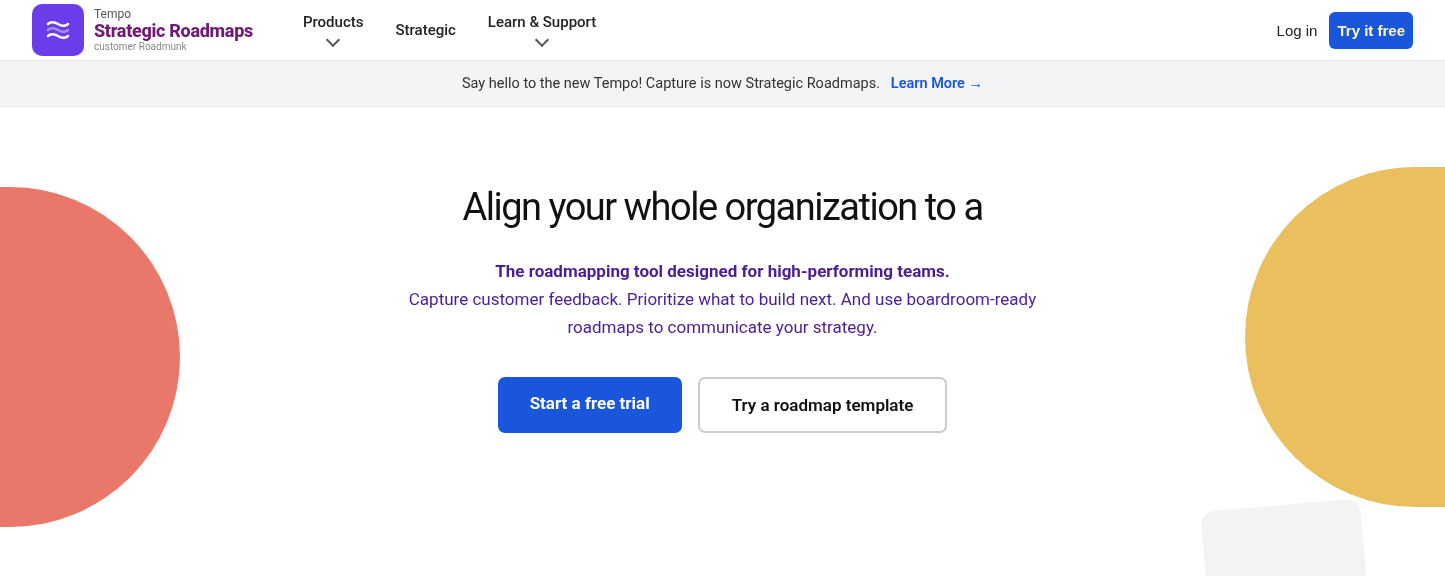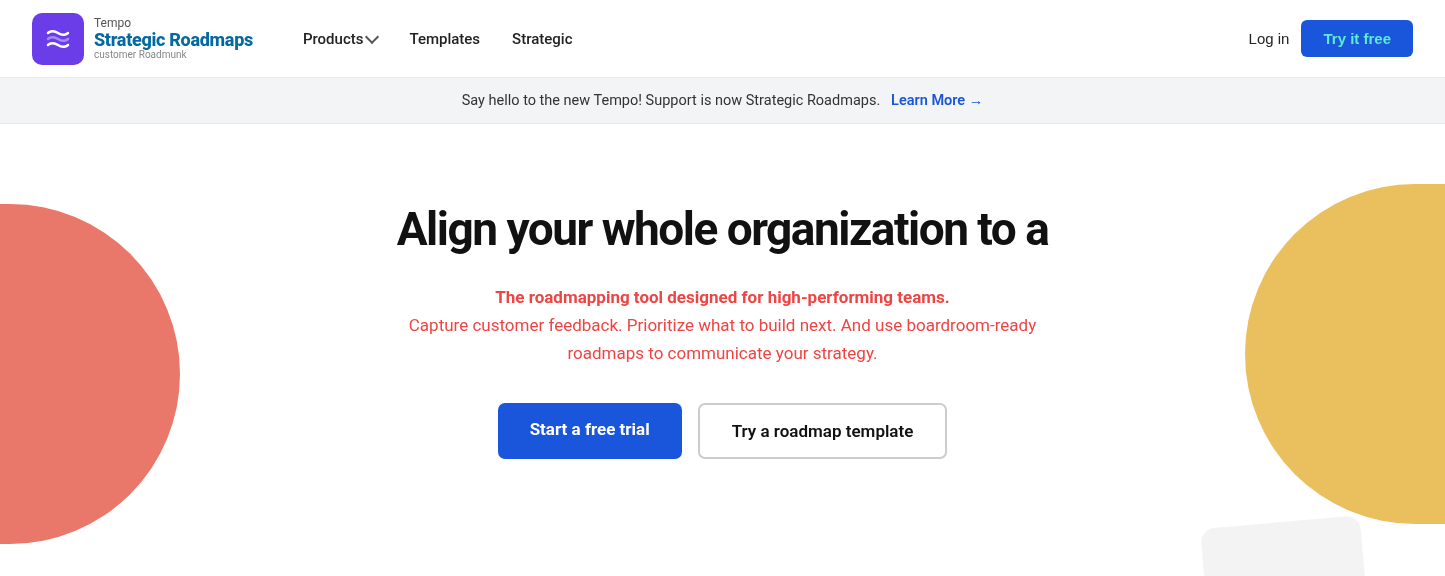--- a/index.html
+++ b/index.html
@@ -11,21 +11,21 @@
     body {
       font-family: -apple-system, BlinkMacSystemFont, 'Segoe UI', Roboto, Helvetica, Arial, sans-serif;
       background: #fff;
       overflow-x: hidden;
     }
 
     
     .navbar {
       display: flex;
       align-items: center;
-      height: 78px;
+      height: 61px;
       padding: 0 32px;
       border-bottom: 1px solid #e8e8e8;
       background: #fff;
       position: relative;
       z-index: 10;
     }
 
     .logo-area {
       display: flex;
       align-items: center;
@@ -59,21 +59,21 @@
 
     .logo-tempo {
       font-size: 12px;
       color: #555;
       font-weight: 400;
     }
 
     .logo-title {
       font-size: 18px;
       font-weight: 800;
-      color: #0369a1;
+      color: #701a75;
       letter-spacing: -0.3px;
     }
 
     .logo-formerly {
       font-size: 10px;
       color: #888;
     }
 
     .nav-links {
       display: flex;
@@ -87,43 +87,44 @@
       font-size: 15px;
       color: #222;
       text-decoration: none;
       cursor: pointer;
       border-radius: 4px;
       display: flex;
       align-items: center;
       gap: 4px;
       font-weight: 500;
       white-space: nowrap;
+      flex-direction: column;
     }
 
     .nav-actions {
       display: flex;
       align-items: center;
     }
 
     .btn-login {
       font-size: 15px;
       color: #222;
       background: none;
       border: none;
       cursor: pointer;
       padding: 8px 12px;
       font-weight: 500;
     }
 
     .btn-try {
       background: #1a56db;
-      color: #5eead4;
+      color: #fef9c3;
       border: none;
       border-radius: 6px;
-      padding: 10px 22px;
+      padding: 10px 8px;
       font-size: 15px;
       font-weight: 600;
       cursor: pointer;
       white-space: nowrap;
     }
 
     
     .announcement-banner {
       background: #f3f4f6;
       text-align: center;
@@ -185,31 +186,31 @@
     }
 
     .hero-content {
       position: relative;
       z-index: 2;
       max-width: 820px;
       margin: 0 auto;
     }
 
     .hero-headline {
-      font-size: 46px;
-      font-weight: 700;
+      font-size: 38px;
+      font-weight: 400;
       color: #111;
       line-height: 1.1;
       letter-spacing: -1.5px;
       margin-bottom: 28px;
     }
 
     .hero-subtext {
       font-size: 17px;
-      color: #ef4444;
+      color: #4c1d95;
       line-height: 1.65;
       max-width: 640px;
       margin: 0 auto 36px;
     }
 
     .hero-subtext strong {
       font-weight: 700;
     }
 
     .hero-buttons {
@@ -273,35 +274,36 @@
       <span class="logo-formerly">customer Roadmunk</span>
     </div>
   </a>
 
   <div class="nav-links">
     <a class="nav-link" href="#">
       <span>Products</span>
       <span class="chevron-down"></span>
     </a>
     <a class="nav-link" href="#">
-      <span>Templates</span>
+      <span>Strategic</span>
     </a>
     <a class="nav-link" href="#">
-      <span>Strategic</span>
+      <span>Learn &amp; Support</span>
+      <span class="chevron-down"></span>
     </a>
   </div>
 
   <div class="nav-actions">
     <button class="btn-login">Log in</button>
     <button class="btn-try">Try it free</button>
   </div>
 </nav>
 
 <div class="announcement-banner">
-  <span>Say hello to the new Tempo! Support is now Strategic Roadmaps.</span>
+  <span>Say hello to the new Tempo! Capture is now Strategic Roadmaps.</span>
   &nbsp;
   <a href="#">
     <span>Learn More</span>
     <span>→</span>
   </a>
 </div>
 
 <section class="hero">
   <div class="shape-left"></div>
   <div class="shape-right"></div>

